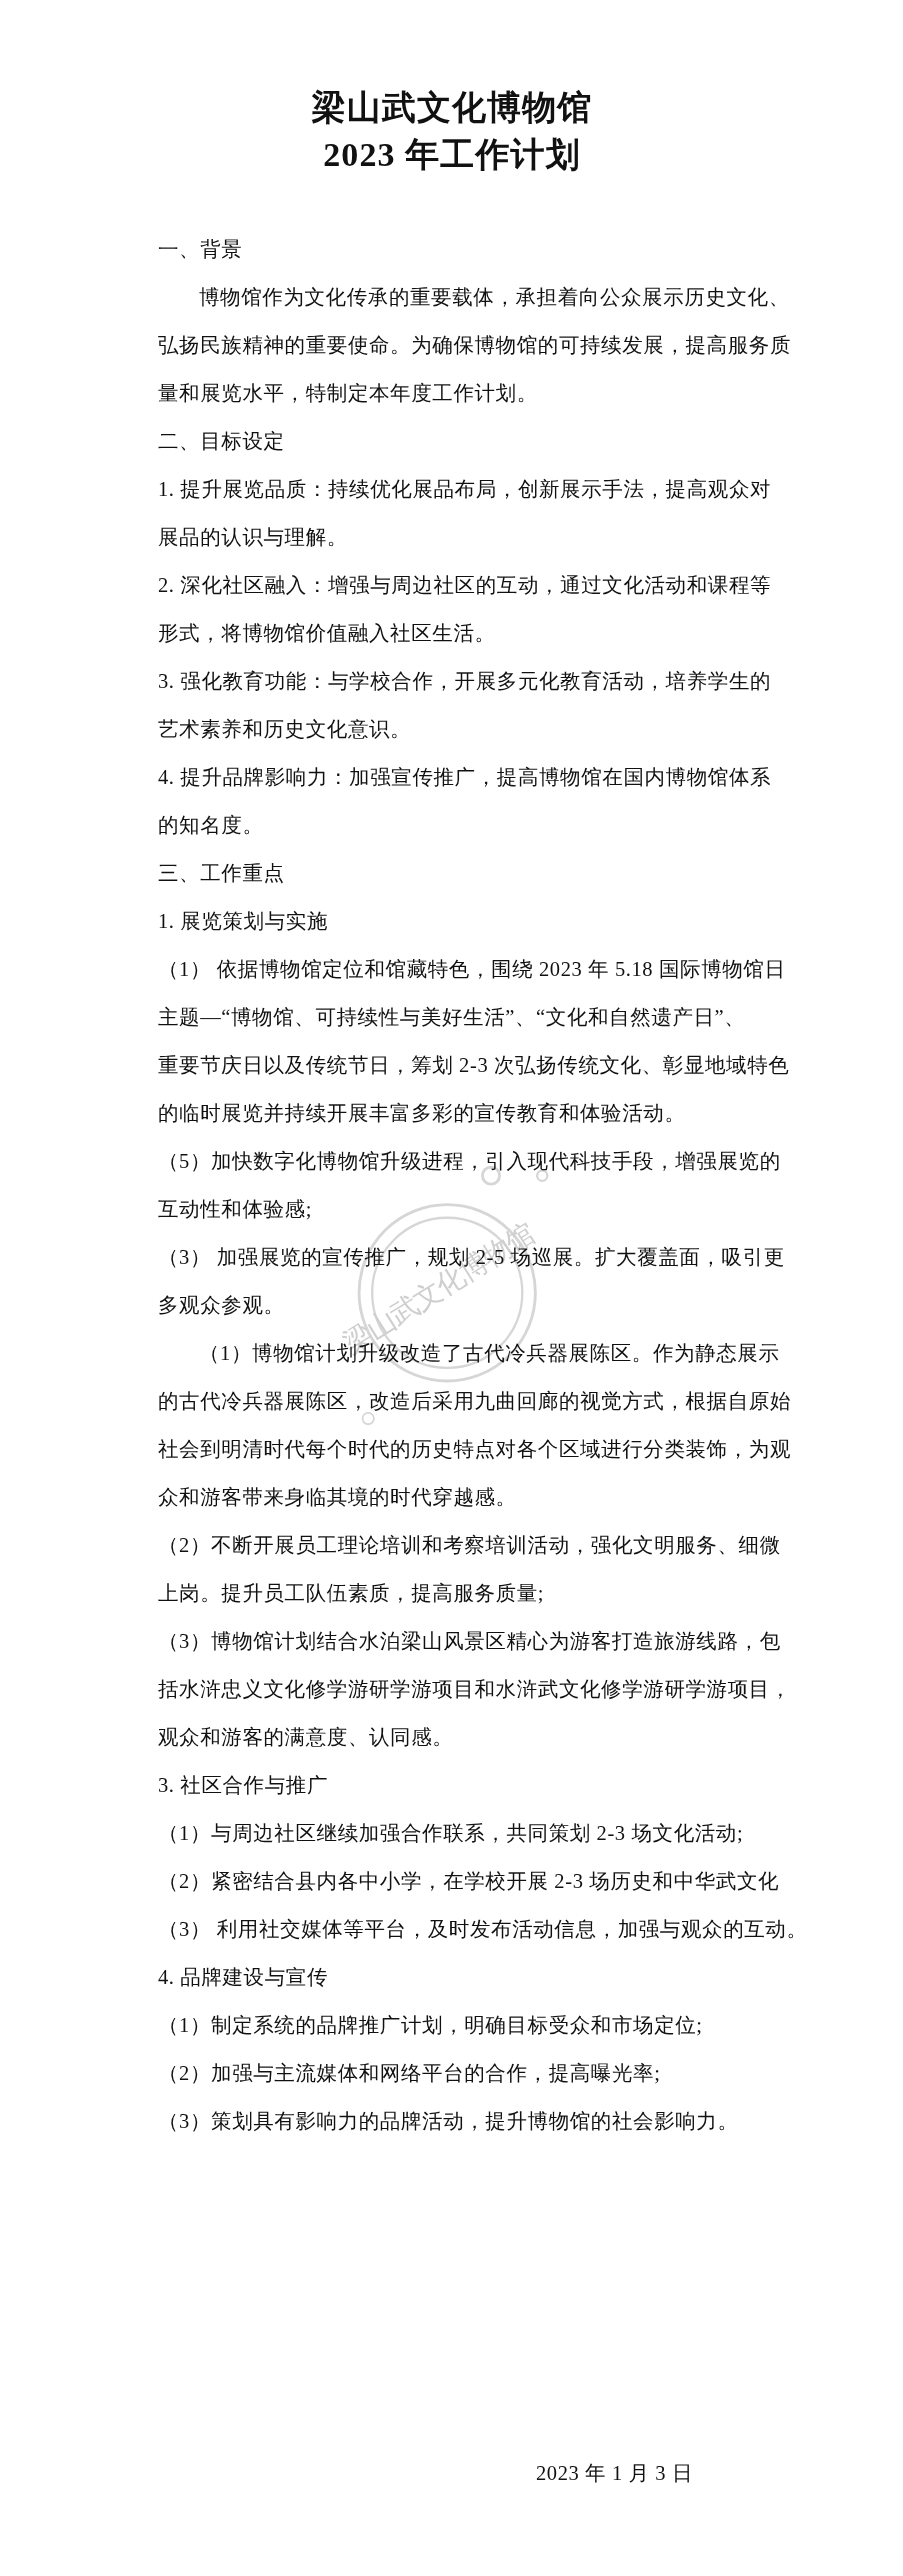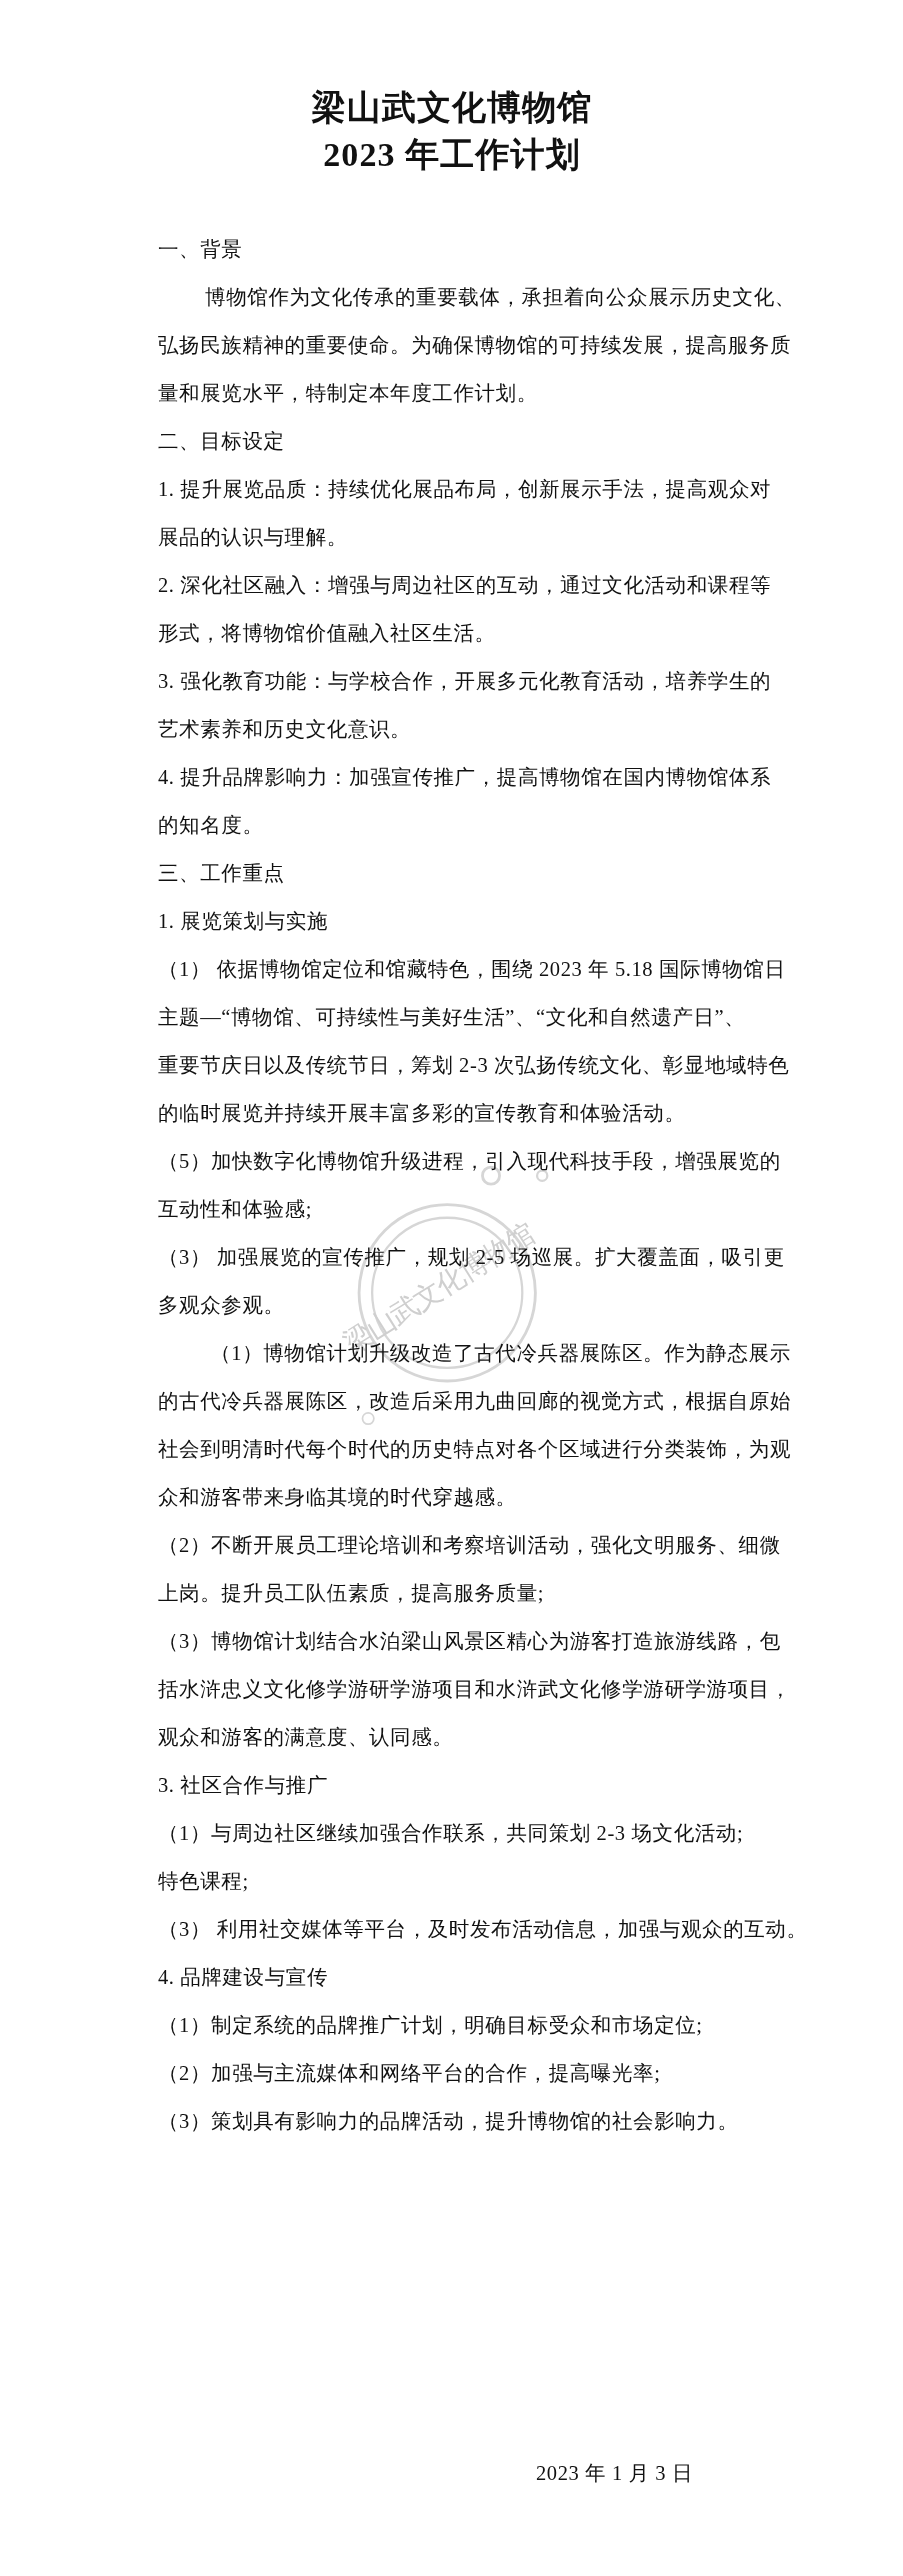--- a/index.html
+++ b/index.html
@@ -34,21 +34,21 @@
     width: 644px;
     font-size: 20.5px;
     letter-spacing: 0.6px;
     margin-left: 20px;
   }
   .line {
     height: 48px;
     line-height: 48px;
     white-space: nowrap;
   }
-  .ind2 { padding-left: 41px; text-align: center; }
+  .ind2 { padding-left: 41px; }
   .date-line {
     position: absolute;
     top: 2449px;
     right: 211px;
     height: 48px;
     line-height: 48px;
     font-size: 20.5px;
     letter-spacing: 0.6px;
     white-space: nowrap;
   }
@@ -106,21 +106,21 @@
       <div class="line">的古代冷兵器展陈区，改造后采用九曲回廊的视觉方式，根据自原始</div>
       <div class="line">社会到明清时代每个时代的历史特点对各个区域进行分类装饰，为观</div>
       <div class="line">众和游客带来身临其境的时代穿越感。</div>
       <div class="line">（2）不断开展员工理论培训和考察培训活动，强化文明服务、细微</div>
       <div class="line">上岗。提升员工队伍素质，提高服务质量;</div>
       <div class="line">（3）博物馆计划结合水泊梁山风景区精心为游客打造旅游线路，包</div>
       <div class="line">括水浒忠义文化修学游研学游项目和水浒武文化修学游研学游项目，</div>
       <div class="line">观众和游客的满意度、认同感。</div>
       <div class="line">3. 社区合作与推广</div>
       <div class="line">（1）与周边社区继续加强合作联系，共同策划 2-3 场文化活动;</div>
-      <div class="line">特色课程;</div>
+      <div class="line">（2）紧密结合县内各中小学，在学校开展 2-3 场历史和中华武文化</div>
       <div class="line">（3） 利用社交媒体等平台，及时发布活动信息，加强与观众的互动。</div>
       <div class="line">4. 品牌建设与宣传</div>
       <div class="line">（1）制定系统的品牌推广计划，明确目标受众和市场定位;</div>
       <div class="line">（2）加强与主流媒体和网络平台的合作，提高曝光率;</div>
       <div class="line">（3）策划具有影响力的品牌活动，提升博物馆的社会影响力。</div>
     </div>
 
   <div class="date-line">2023 年 1 月 3 日</div>
 
 </div>

